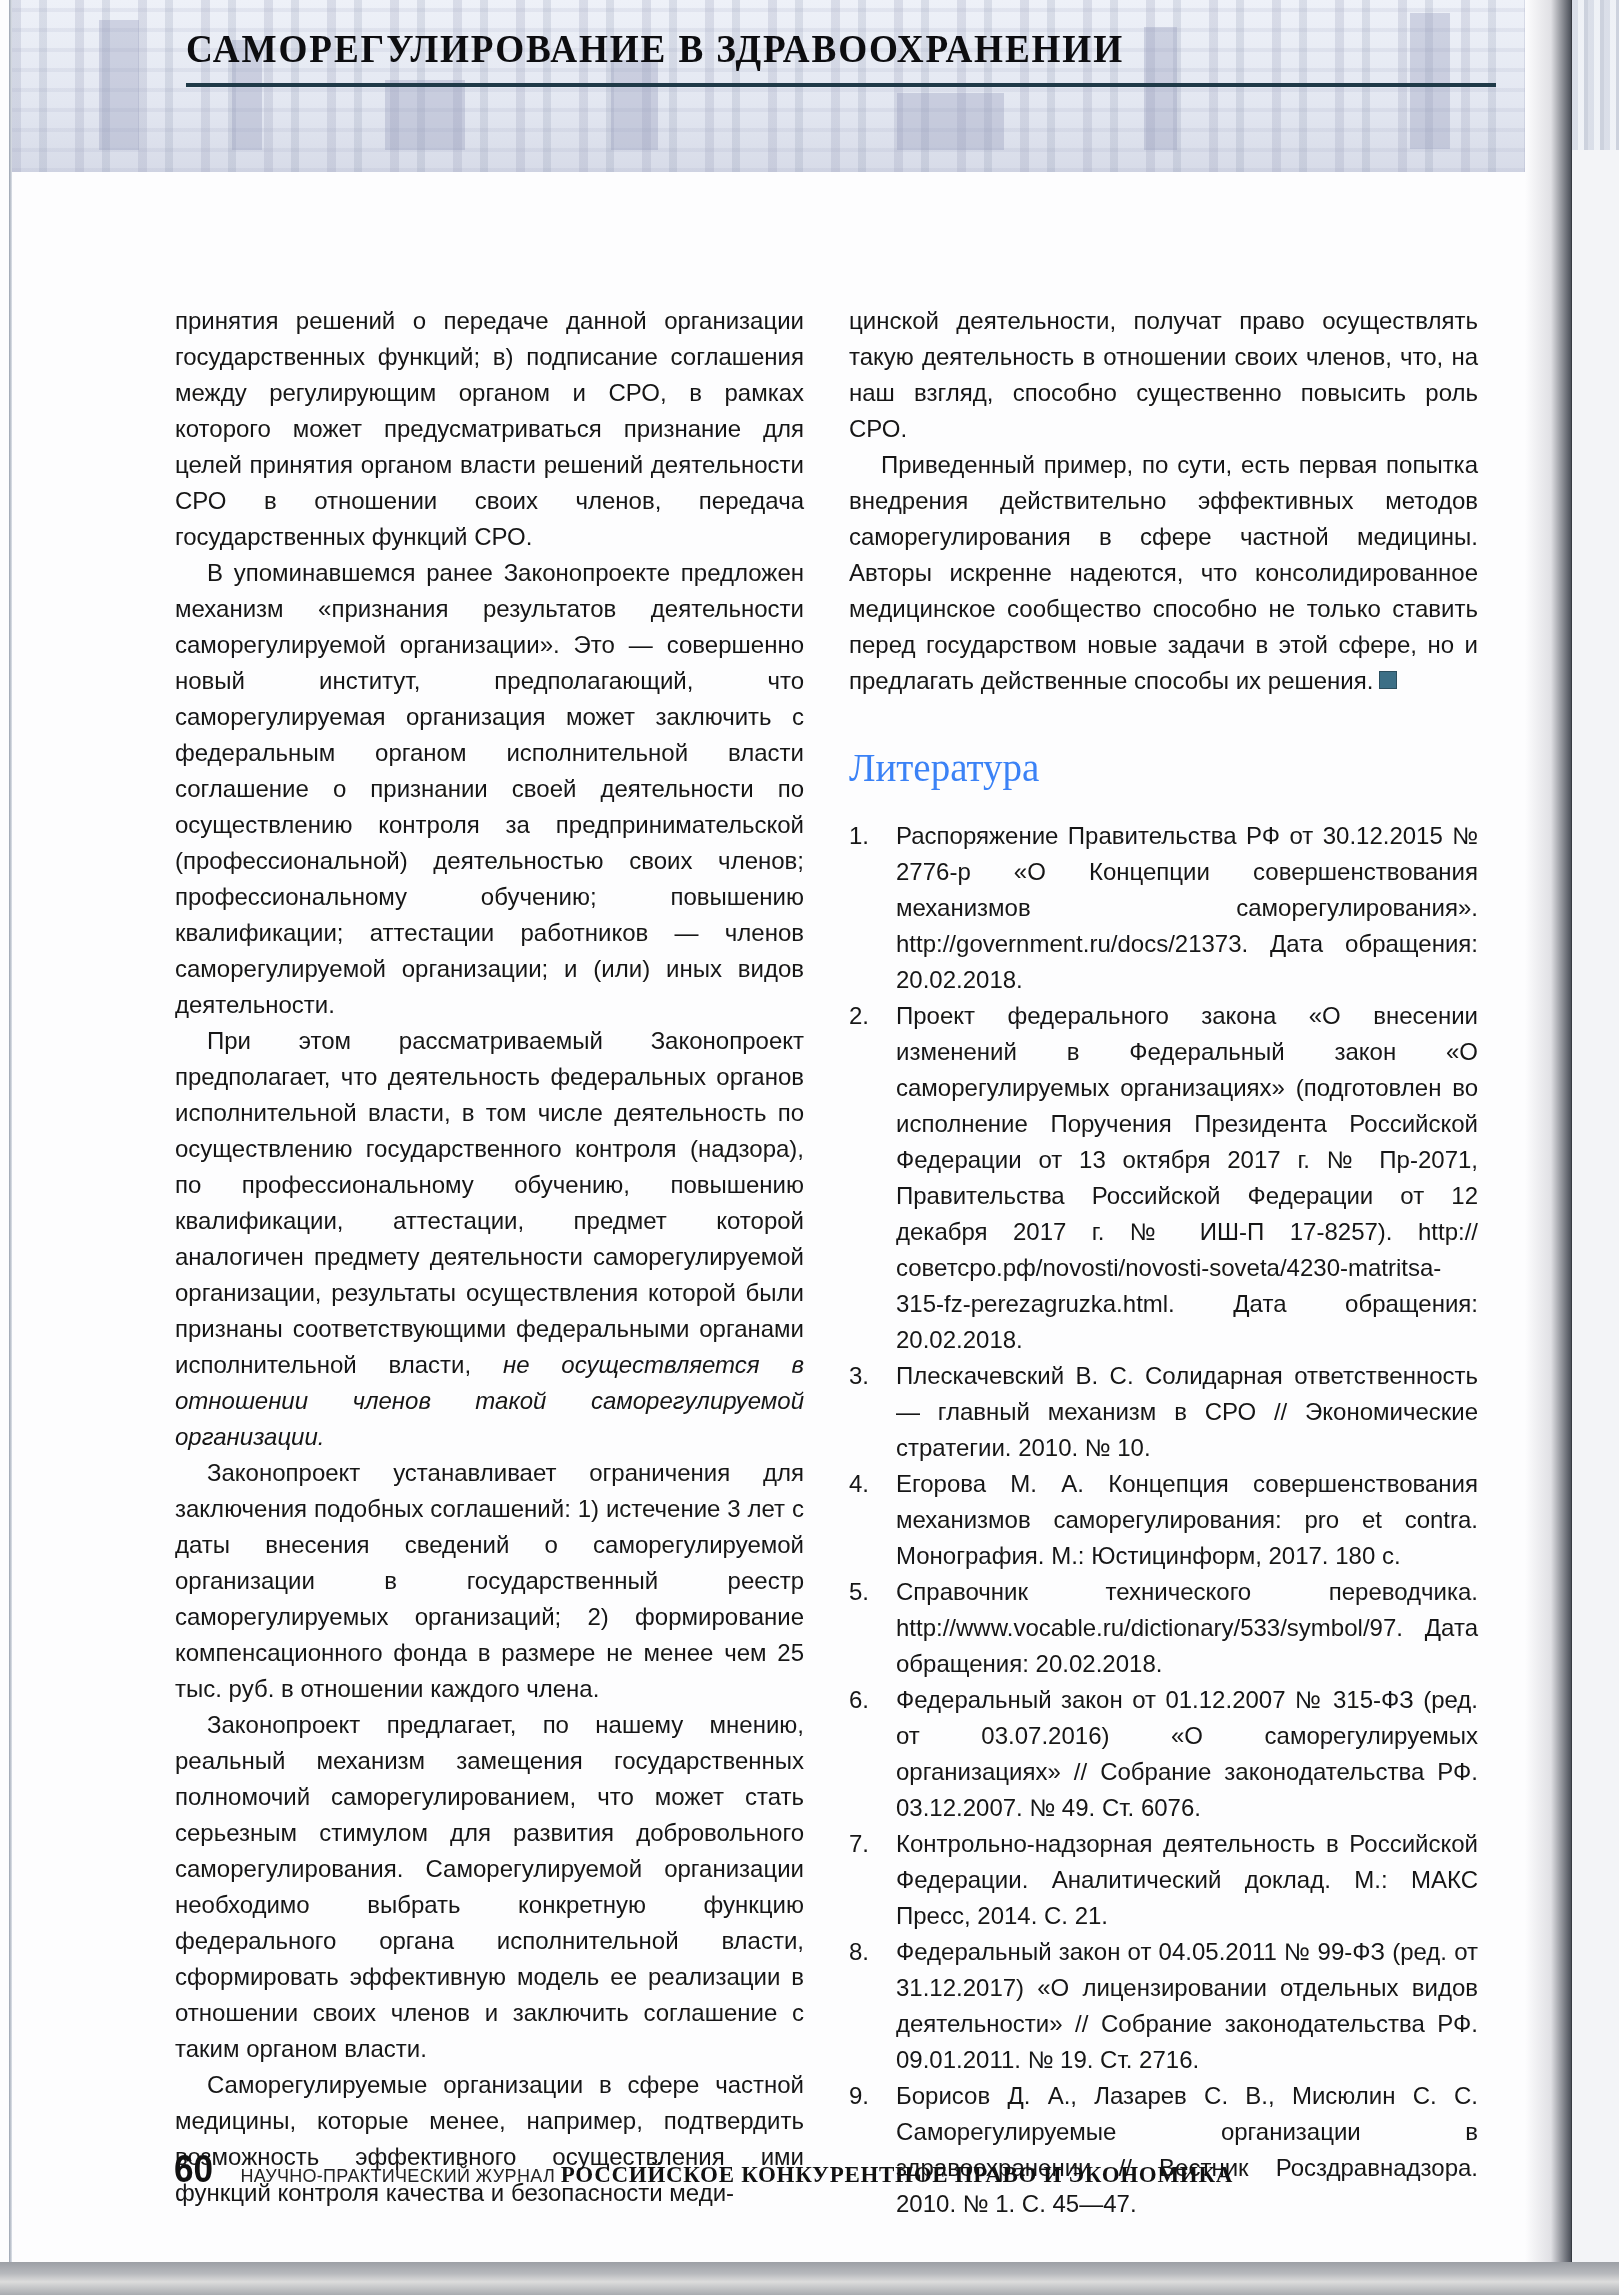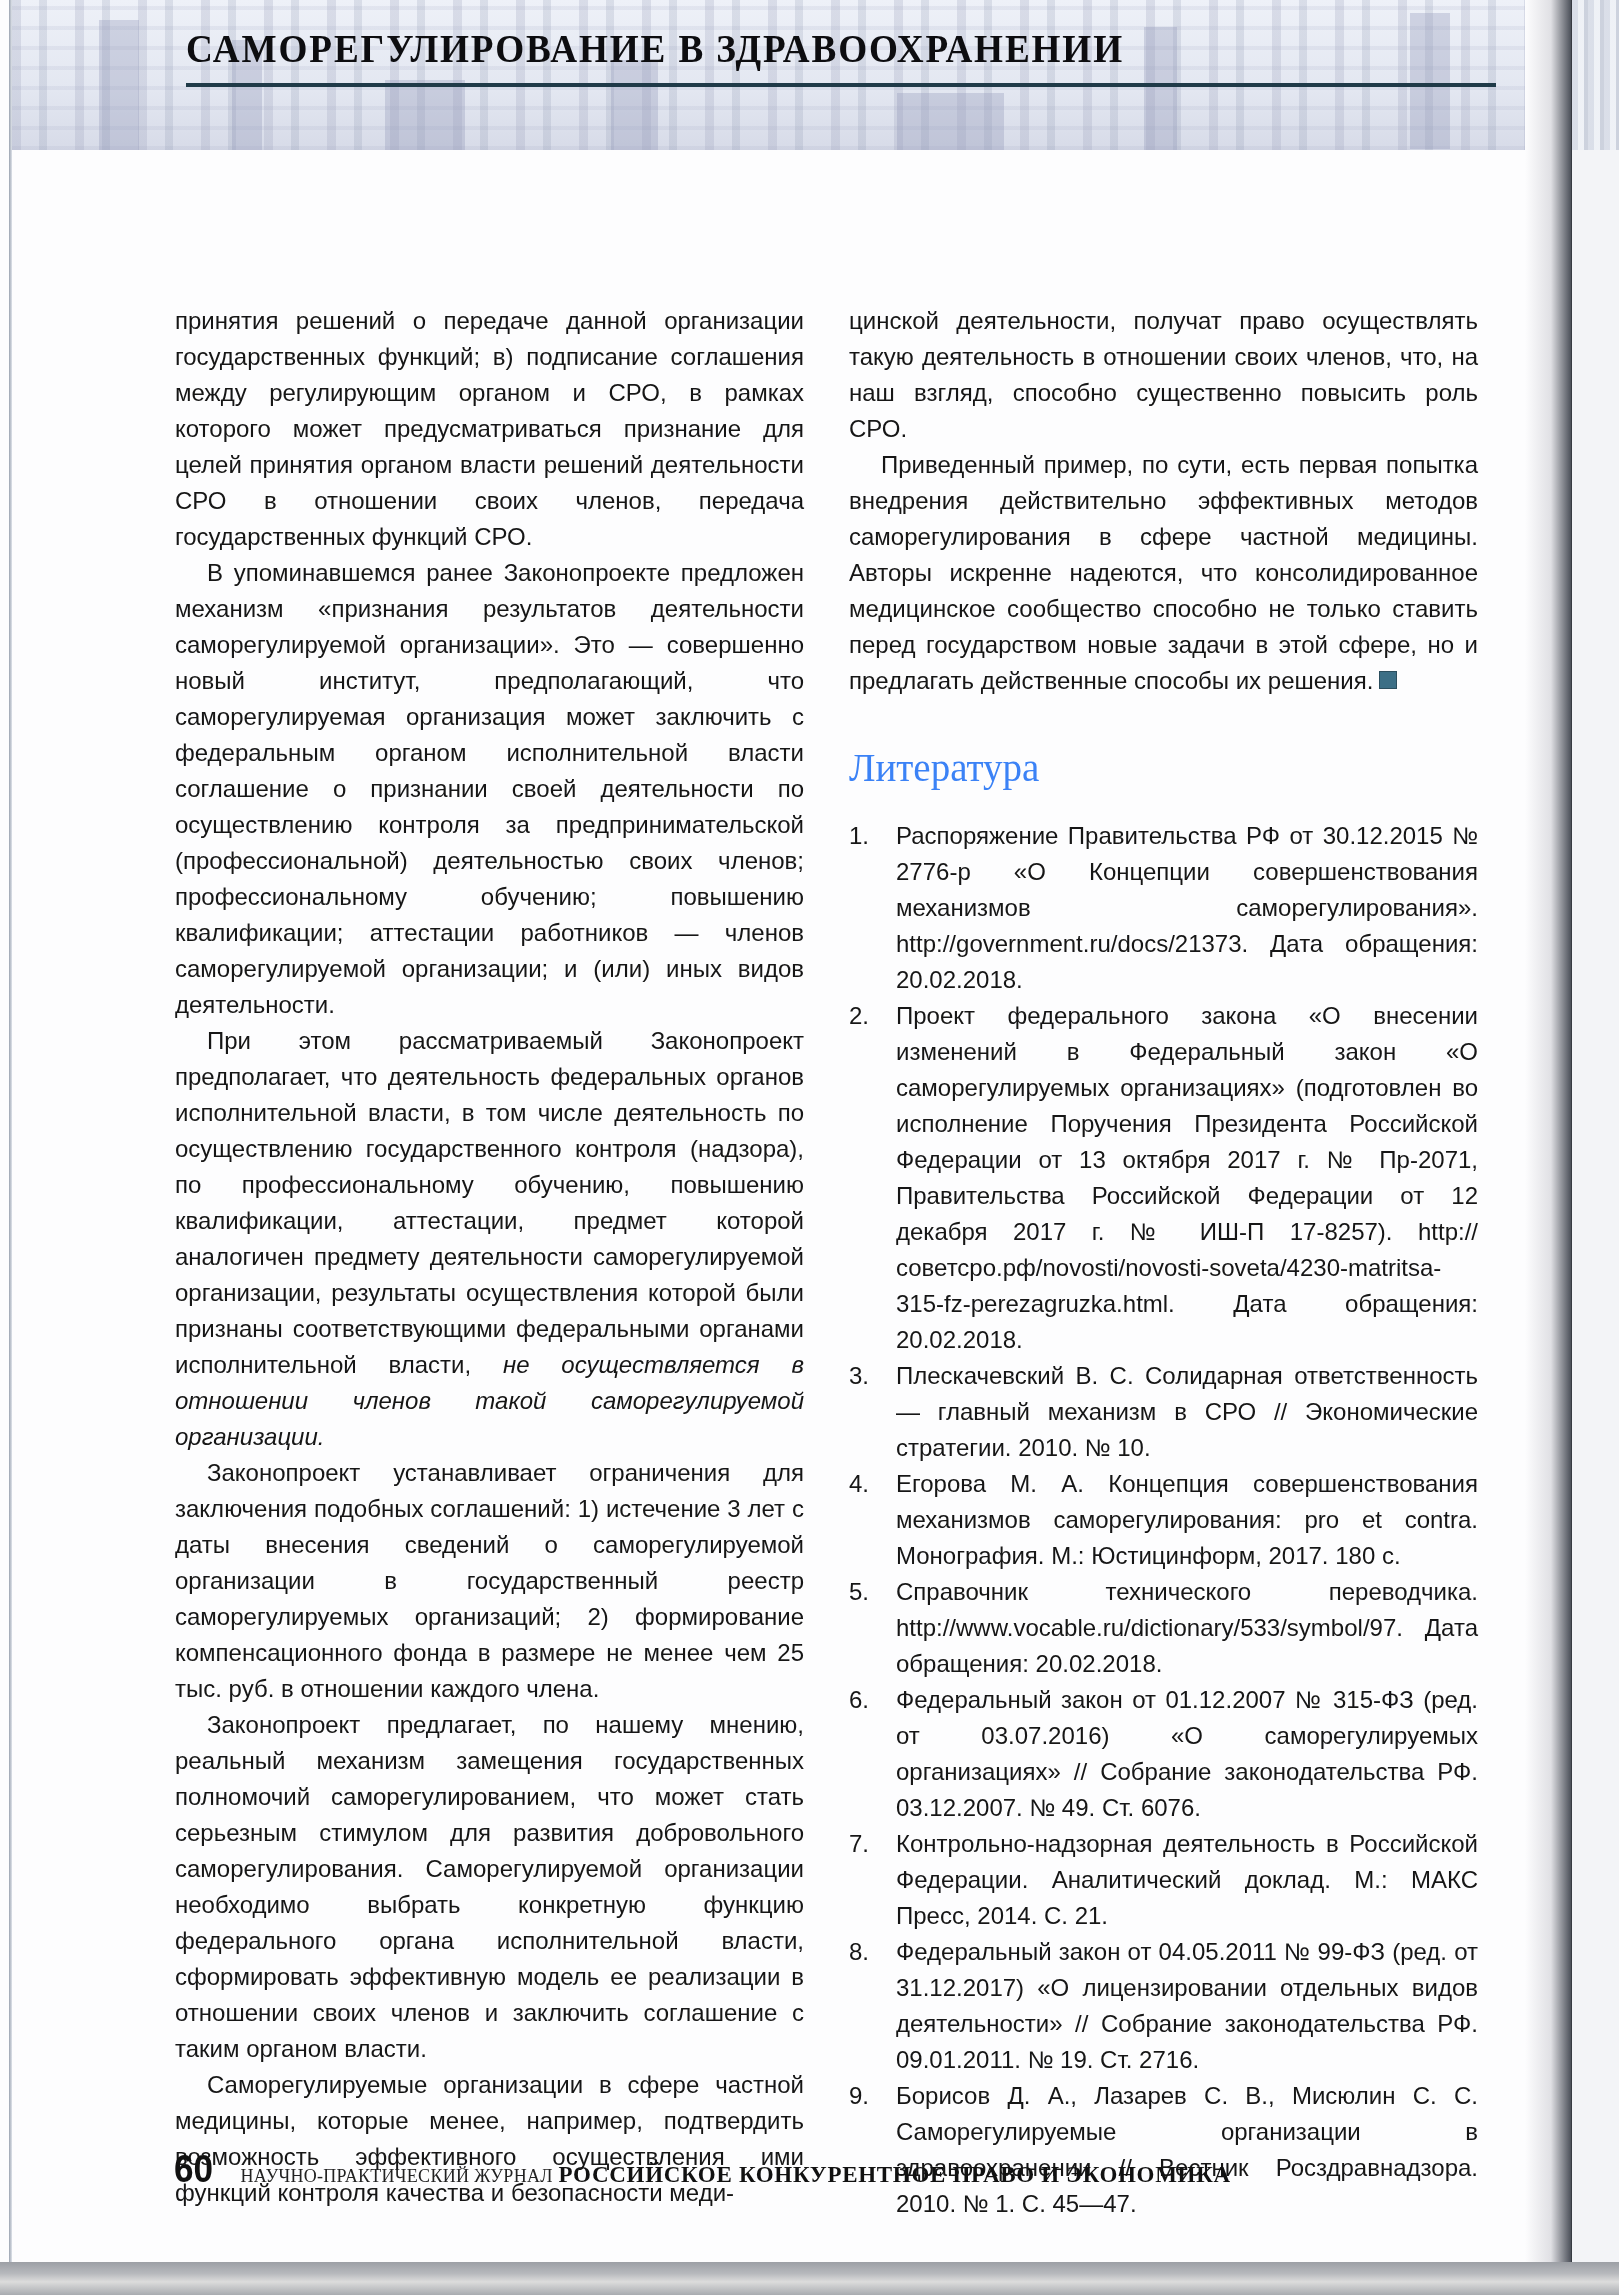--- a/index.html
+++ b/index.html
@@ -13,21 +13,21 @@
   .page-left-edge { position: absolute; left: 9.3px; top: 0; width: 2.7px; height: 2264px; background: linear-gradient(90deg,#9aa3b0,#dfe3ea); }
   .page-right-shadow { position: absolute; left: 1525px; top: 0; width: 47px; height: 2264px;
     background: linear-gradient(90deg, rgba(255,255,255,0) 0%, rgba(170,170,180,0.35) 55%, rgba(60,65,75,0.9) 97%, #2a2d33 100%); }
   .page-next { position: absolute; left: 1572px; top: 0; width: 47px; height: 2264px; background: #f3f4f7; }
   .page-next-header { position: absolute; left: 1572px; top: 0; width: 47px; height: 150px;
     background: repeating-linear-gradient(90deg,#d6dbe6 0 6px,#eef1f6 6px 12px,#c6ccd9 12px 16px); opacity: .85; }
   .scanner-bottom { position: absolute; left: 0; top: 2262px; width: 1619px; height: 33px;
     background: linear-gradient(180deg,#9c9fa5 0%,#b7b9bd 35%,#dcdcdc 60%,#a8abb0 100%); }
 
   
-  .header-banner { position: absolute; left: 12px; top: 0; width: 1513px; height: 150px; overflow: hidden;
+  .header-banner { position: absolute; left: 12px; top: 0; width: 1513px; height: 172px; overflow: hidden;
     background:
       repeating-linear-gradient(90deg, rgba(160,165,190,.28) 0 9.3px, rgba(255,255,255,0) 9.3px 27px, rgba(140,150,175,.22) 27px 35px, rgba(255,255,255,0) 35px 63px),
       repeating-linear-gradient(0deg, rgba(170,175,200,.18) 0 4px, rgba(255,255,255,0) 4px 20px),
       linear-gradient(180deg,#eef1f8 0%,#e3e7f1 60%,#d7dbe8 100%);
   }
   .banner-block { position: absolute; background: rgba(150,155,185,.35); }
   .running-head { position: absolute; left: 174px; top: 25px; margin: 0;
     font-family: "Liberation Serif", "DejaVu Serif", serif; font-weight: bold;
     font-size: 40px; letter-spacing: 2px; color: #0d0d10; transform: scaleX(0.93); transform-origin: left top; white-space: nowrap; }
   .head-rule { position: absolute; left: 174px; top: 83px; width: 1310px; height: 4px; background: #1f3a48; }
@@ -43,21 +43,21 @@
 
   .refs-title { margin: 45px 0 27px 0; font-family: "Liberation Serif", "DejaVu Serif", serif; font-weight: normal;
     font-size: 39px; line-height: 47px; color: #3b82f6; }
   .ref-list { margin: 0; padding: 0; list-style: none; }
   .ref-item { position: relative; padding-left: 47px; text-align: justify; }
   .ref-num { position: absolute; left: 0; top: 0; width: 40px; text-align: left; }
 
   
   .footer { position: absolute; left: 174px; top: 2147px; white-space: nowrap; }
   .page-number { font-family: "Liberation Sans", sans-serif; font-weight: bold; font-size: 39px; color: #111; display: inline-block; transform: scaleX(0.9); transform-origin: left; vertical-align: baseline; }
-  .journal-label { font-family: Liberation Serif, serif; font-size: 18px; letter-spacing: 0.3px; margin-left: 20px; color: #222; }
+  .journal-label { font-family: Liberation Sans, sans-serif; font-size: 18px; letter-spacing: 0.3px; margin-left: 20px; color: #222; }
   .journal-name { font-family: "Liberation Serif", "DejaVu Serif", serif; font-weight: bold; font-size: 23px; letter-spacing: 0.7px; margin-left: 2.7px; color: #111; }
 </style>
 </head>
 <body>
 
 <div class="page-left-edge"></div>
 <div class="page-next"></div>
 <div class="page-next-header"></div>
 <div class="page-right-shadow"></div>
 

